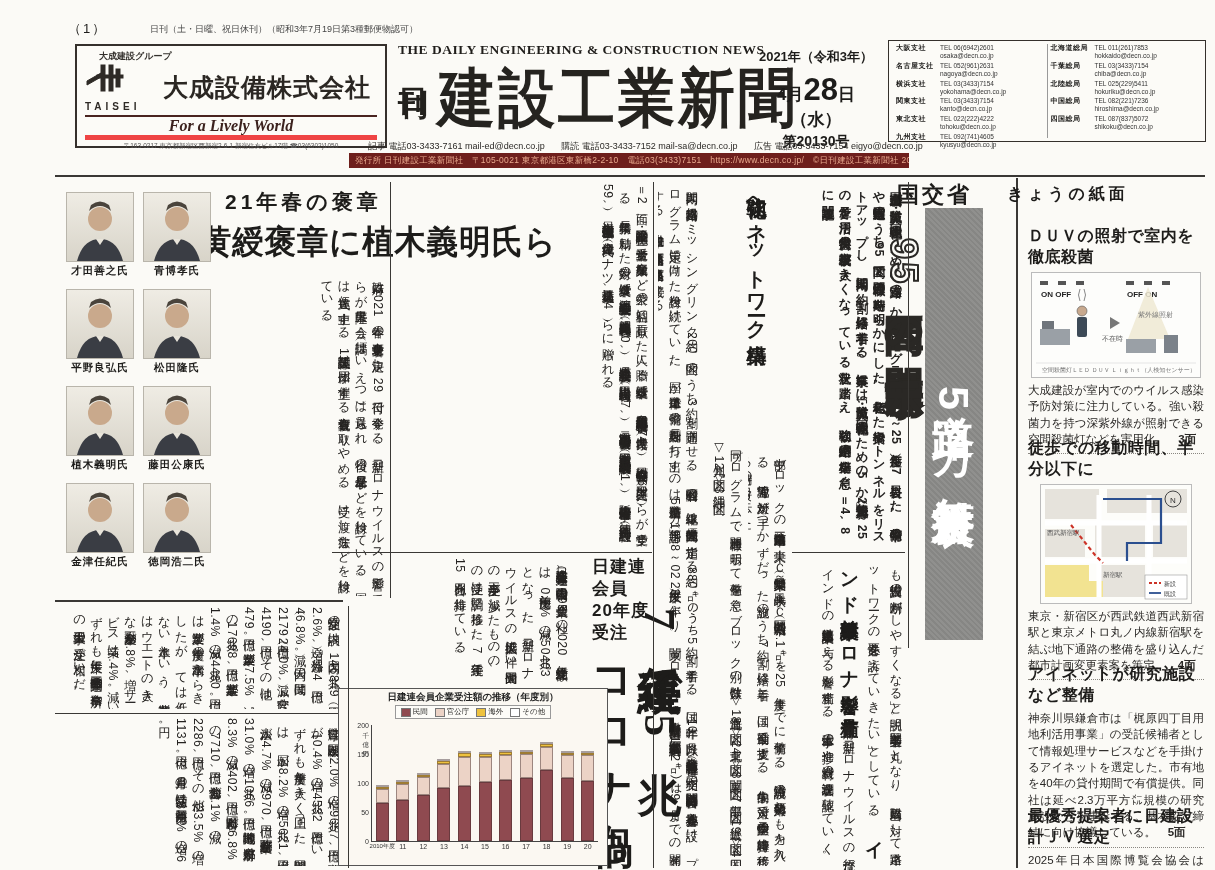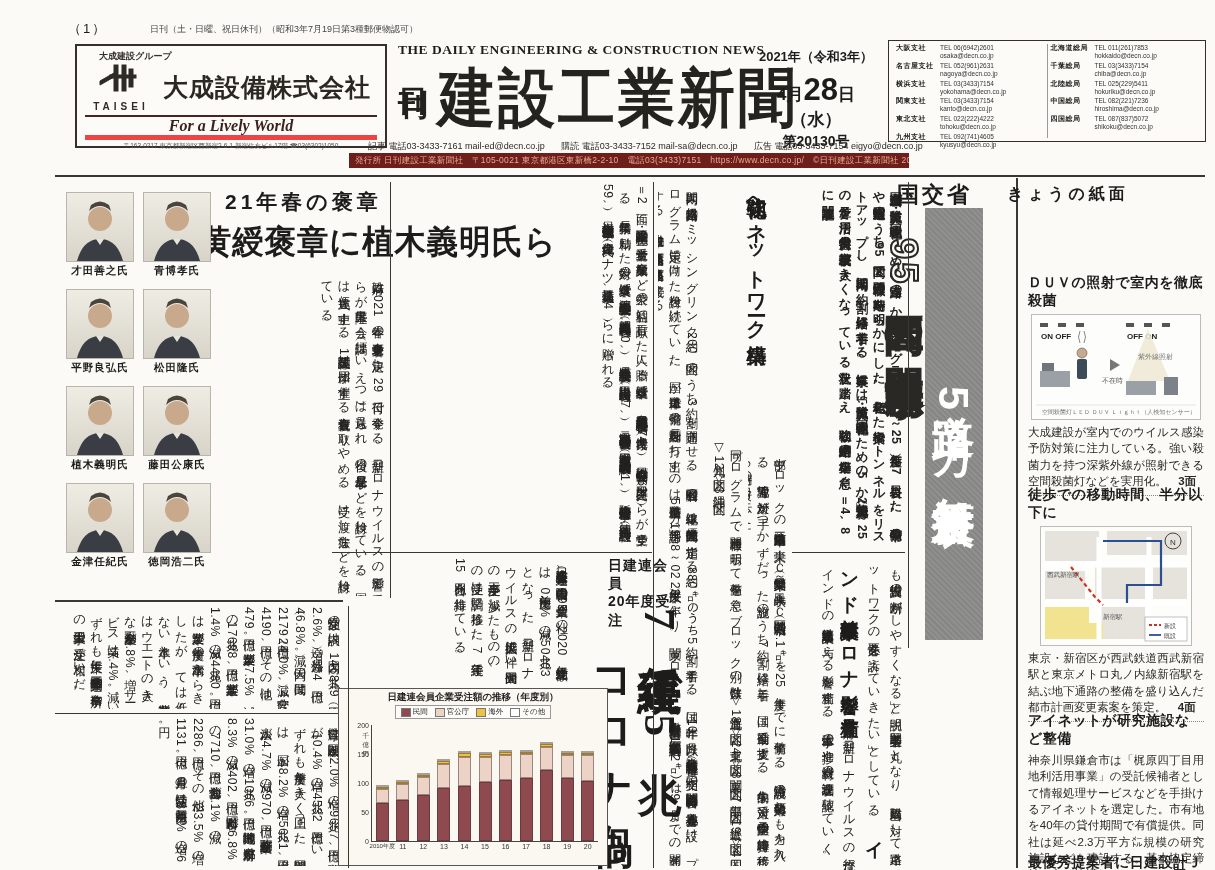--- a/index.html
+++ b/index.html
@@ -8,21 +8,21 @@
   .serif{font-family:"Liberation Serif","DejaVu Serif",serif;}
   .vtext{writing-mode:vertical-rl;text-orientation:mixed;}
   .abs{position:absolute;}
   .rule{position:absolute;background:#3a3835;}
   
   .pageno{position:absolute;left:68px;top:20px;font-size:13px;letter-spacing:2px;}
   .topnote{position:absolute;left:150px;top:23px;font-size:9px;color:#444;}
   .adbox{position:absolute;left:75px;top:44px;width:312px;height:104px;border:2px solid #35302c;
          background:#fcfbf7;box-sizing:border-box;padding:4px 8px 2px 8px;}
   .ad-row{display:flex;align-items:center;}
-  .ad-logo{width:72px;text-align:center;}
+  .ad-logo{width:72px;}
   .ad-logo-mark{margin:0 auto;}
   .ad-logo-txt{font-size:10px;font-weight:bold;letter-spacing:4px;color:#2e2a26;}
   .ad-main{flex:1;text-align:center;}
   .ad-group{font-size:9px;font-weight:bold;color:#33302c;text-align:left;padding-left:14px;}
   .ad-company{font-size:25px;font-weight:bold;letter-spacing:1px;color:#2b2723;}
   .ad-slogan{border-top:2px solid #4a2420;border-bottom:5px solid #ef4444;margin-top:3px;
              font-style:italic;font-weight:bold;font-size:16px;color:#3c221e;text-align:center;
              font-family:"Liberation Serif","DejaVu Serif",serif;}
   .ad-addr{font-size:6.5px;color:#555;text-align:center;margin-top:2px;}
   .mast-en{position:absolute;left:398px;top:42px;width:460px;font-size:13.5px;font-weight:bold;
@@ -68,42 +68,42 @@
           color:#fff;font-size:43px;font-weight:bold;text-align:center;line-height:58px;
           letter-spacing:2px;padding-top:6px;box-sizing:border-box;}
   .subhead95{position:absolute;left:878px;top:238px;height:430px;font-size:38px;font-weight:bold;
           color:#fbfaf6;-webkit-text-stroke:2px #2a2825;text-shadow:0 0 1px #2a2825;letter-spacing:3px;}
   
   .kyojin-hl{position:absolute;left:744px;top:182px;height:256px;font-size:20px;font-weight:bold;
           letter-spacing:1px;}
   .india-h{font-weight:bold;font-size:18.5px;letter-spacing:1px;}
   .india-byline{font-size:11px;font-weight:bold;}
   
-  .nik-label{position:absolute;left:608px;top:556px;width:66px;font-size:14px;font-weight:bold;
+  .nik-label{position:absolute;left:592px;top:556px;width:66px;font-size:17px;font-weight:bold;
           line-height:1.3;letter-spacing:1px;}
   .nik-hl1{position:absolute;left:630px;top:608px;height:262px;font-size:44px;font-weight:bold;letter-spacing:2px;}
   .nik-hl2{position:absolute;left:584px;top:642px;height:228px;font-size:42px;font-weight:bold;letter-spacing:2px;}
   
   #chart-box{position:absolute;left:338px;top:688px;width:270px;height:178px;border:1px solid #555;
           background:#fbf8f2;box-sizing:border-box;}
   .ch-title{text-align:center;font-size:9.5px;font-weight:bold;margin-top:2px;color:#222;}
   .ch-legend{display:flex;justify-content:center;gap:7px;margin-top:1px;border:1px solid #999;
           width:fit-content;margin-left:auto;margin-right:auto;padding:1px 5px;background:#fdfcf8;}
   .ch-leg-item{display:flex;align-items:center;font-size:7.5px;gap:2px;}
   .ch-swatch{width:8px;height:7px;border:.5px solid #777;display:inline-block;}
   #chart-plot{position:absolute;left:32px;top:36px;width:226px;height:116px;border-left:1px solid #444;
           border-bottom:1px solid #444;}
   .bar-seg{position:absolute;border:.5px solid rgba(60,40,40,.45);box-sizing:border-box;}
   .ytick{position:absolute;right:100%;margin-right:3px;font-size:7px;color:#333;transform:translateY(-50%);}
   .yunit{position:absolute;right:100%;margin-right:3px;font-size:6.5px;color:#333;}
   .xlab{position:absolute;top:100%;margin-top:2px;font-size:7px;color:#333;text-align:center;transform:translateX(-50%);}
   
   .side-title{position:absolute;left:988px;top:184px;width:160px;text-align:center;font-size:16px;
           font-weight:bold;letter-spacing:4px;font-family:"Liberation Serif","DejaVu Serif",serif;}
-  .side-item-h{font-size:14px;font-weight:bold;letter-spacing:.5px;margin-bottom:4px;margin-top:48px;}
+  .side-item-h{font-size:16px;font-weight:bold;letter-spacing:.5px;margin-bottom:4px;}
   .side-item-b{font-size:11.5px;line-height:1.42;text-align:justify;color:#2a2826;}
   .side-item{position:absolute;left:1028px;width:176px;}
   .dotted-sep{border-top:1.5px dotted #8a8781;margin-top:6px;}
   .illus{border:1px solid #bbb;background:#fdfdfb;margin:0 auto 4px auto;display:block;}
 </style>
 </head>
 <body>
 
 <div id="page">
 

